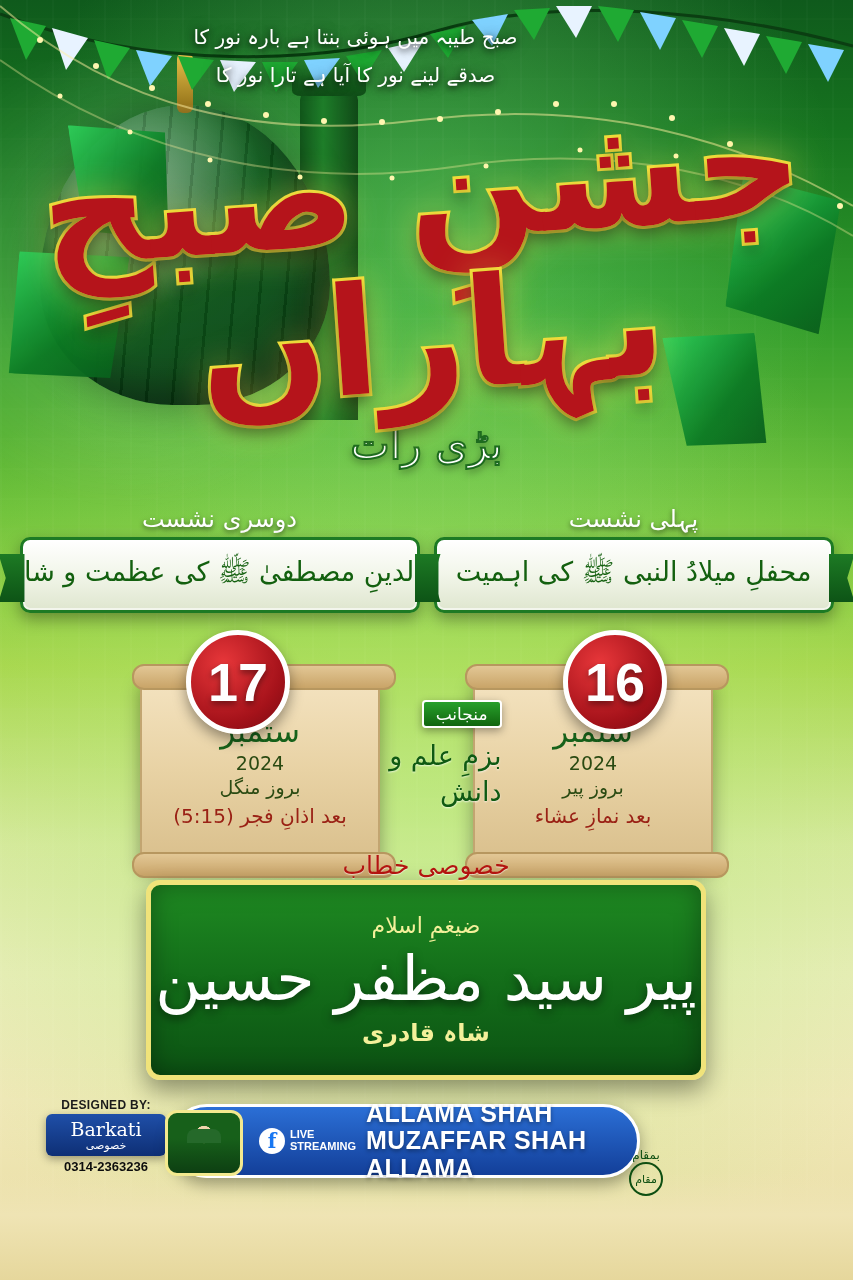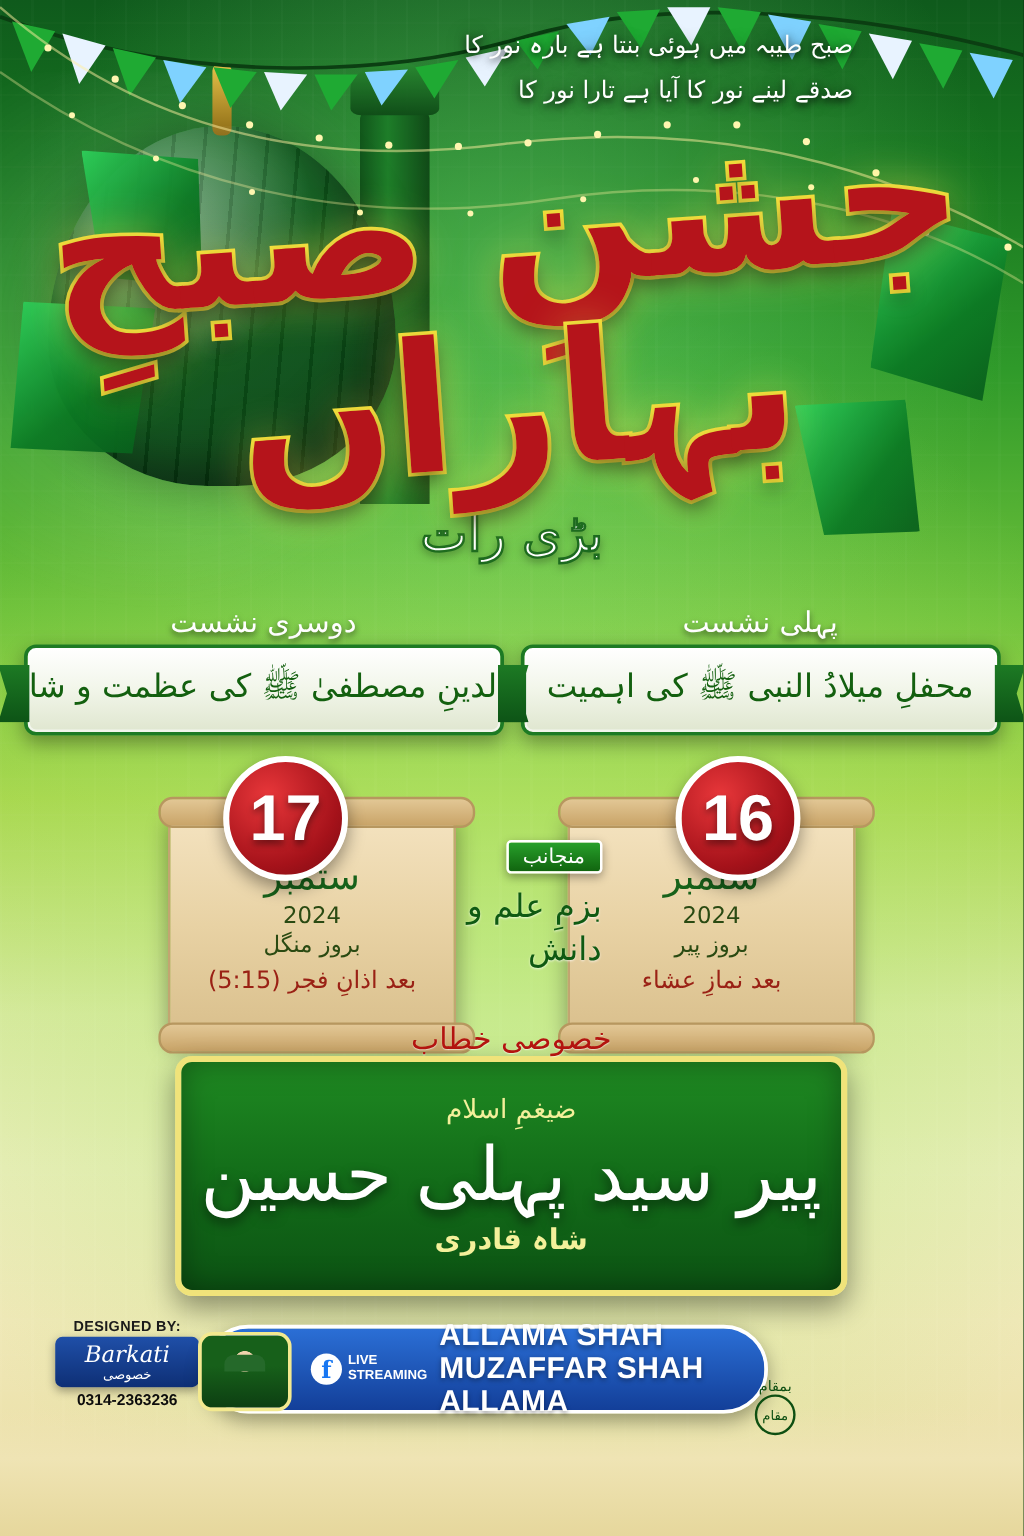--- a/index.html
+++ b/index.html
@@ -97,20 +97,21 @@
   }
   .bunting svg { display: block; }
   .lights {
     position: absolute; left: 0; top: 0; width: 853px; height: 240px; overflow: hidden;
   }
   .lights svg { display: block; }
 
   
   .couplet {
     position: absolute; top: 18px; left: 0; width: 711px;
+    text-align: center;
     color: #ffffff;
     text-shadow: 0 2px 6px rgba(0,0,0,.75), 0 0 14px rgba(0,0,0,.5);
     direction: rtl;
     z-index: 8;
   }
   .couplet div {
     font-family: "DejaVu Sans", sans-serif;
     font-size: 20px;
     line-height: 1.9;
     letter-spacing: .5px;
@@ -305,21 +306,21 @@
   }
   .designer .card {
     margin-top: 2px;
     background: linear-gradient(180deg,#1f4fa8,#0e2f75);
     border-radius: 6px; padding: 6px 4px 4px;
     color: #fff;
     box-shadow: 0 3px 8px rgba(0,0,0,.35);
   }
   .designer .brand {
     font-family: "DejaVu Serif", serif;
-    font-style: italic; font-size: 19px; line-height: 1;
+    font-size: 19px; line-height: 1;
   }
   .designer .brand-ur {
     font-family: "DejaVu Sans", sans-serif; font-size: 11px; direction: rtl;
   }
   .designer .phone {
     font-family: "Liberation Sans", sans-serif;
     font-size: 13px; font-weight: bold; color: #0d0d0d; margin-top: 3px;
   }
 
   
@@ -528,21 +529,21 @@
 
     <div class="center-tag">
       <span class="pill">منجانب</span>
       <div class="big">بزمِ علم و دانش</div>
     </div>
   </div>
 
   <div class="speaker-panel">
     <div class="speaker-kicker">خصوصی خطاب</div>
     <div class="speaker-small">ضیغمِ اسلام</div>
-    <div class="speaker-name">پیر سید پہلی حسین</div>
+    <div class="speaker-name">پیر سید مظفر حسین</div>
     <div class="speaker-suffix">شاہ قادری</div>
   </div>
 
   <div class="designer">
     <div class="lbl">DESIGNED BY:</div>
     <div class="card">
       <div class="brand">Barkati</div>
       <div class="brand-ur">خصوصی</div>
     </div>
     <div class="phone">0314-2363236</div>

